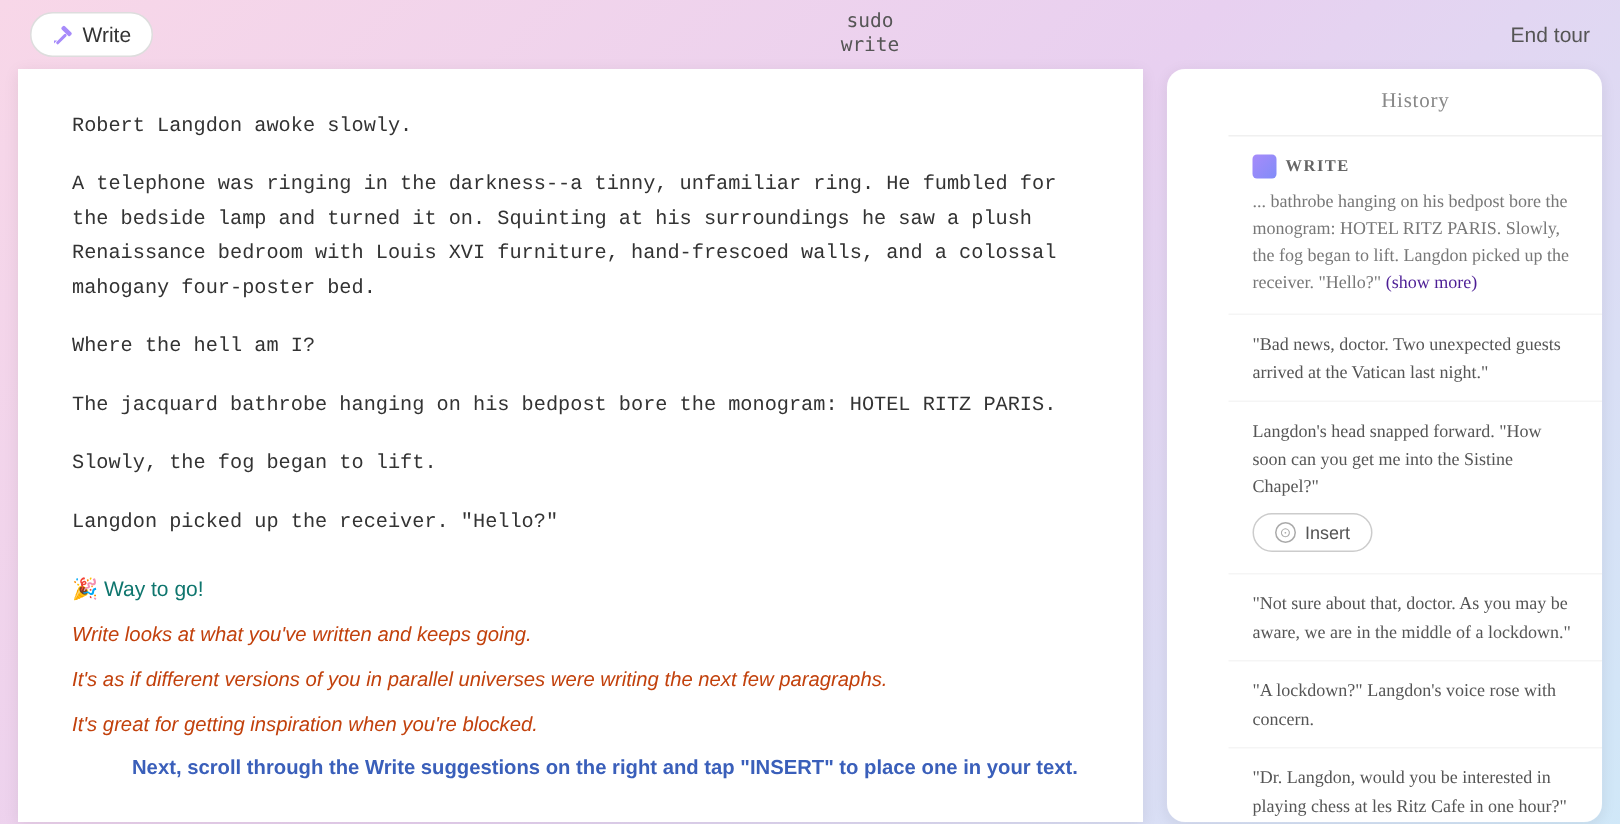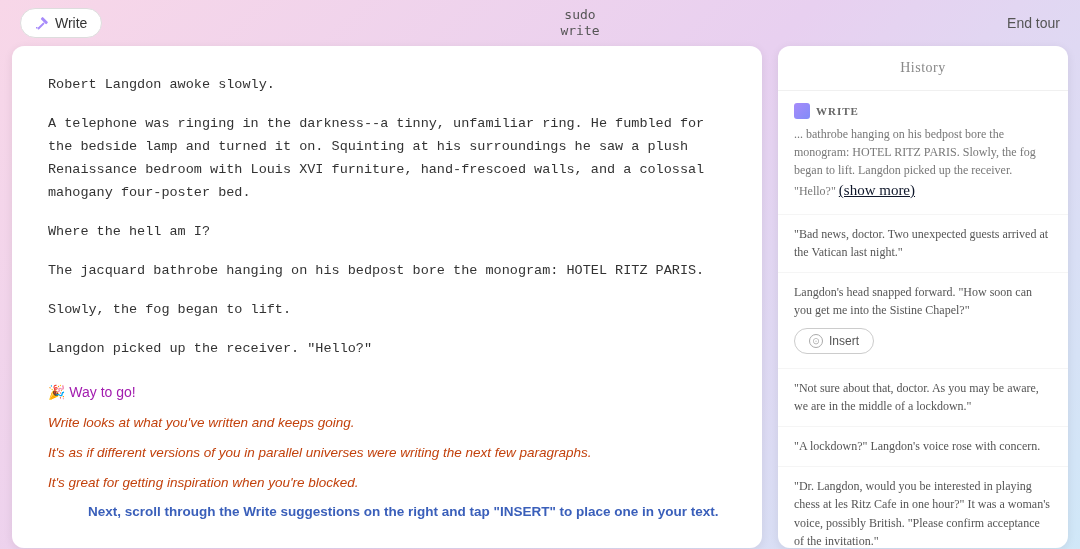--- a/index.html
+++ b/index.html
@@ -59,21 +59,21 @@
     .main-layout {
       display: flex;
       height: 510px;
       gap: 0;
     }
 
     
     .editor-panel {
       flex: 1;
       background: white;
-      border-radius: 12px;
+      border-radius: 0;
       margin: 0 8px 8px 12px;
       padding: 28px 36px;
       overflow-y: auto;
       box-shadow: 0 2px 10px rgba(0,0,0,0.08);
     }
 
     .editor-content p {
       font-size: 14px;
       line-height: 1.7;
       color: #333;
@@ -86,21 +86,21 @@
       line-height: 1.7;
       color: #333;
     }
 
     .tutorial-section {
       margin-top: 24px;
     }
 
     .tutorial-title {
       font-size: 14px;
-      color: #a21caf;
+      color: #0f766e;
       font-family: Arial, sans-serif;
       margin-bottom: 12px;
       font-weight: normal;
     }
 
     .tutorial-text {
       font-size: 13.5px;
       color: #c2410c;
       font-family: Arial, sans-serif;
       line-height: 1.6;
@@ -119,20 +119,21 @@
     }
 
     
     .history-panel {
       width: 290px;
       background: white;
       border-radius: 12px;
       margin: 0 12px 8px 8px;
       overflow-y: auto;
       box-shadow: 0 2px 10px rgba(0,0,0,0.08);
+      padding-left: 41px;
     }
 
     .history-header {
       text-align: center;
       padding: 14px;
       font-size: 14px;
       color: #888;
       border-bottom: 1px solid #f0f0f0;
       letter-spacing: 0.5px;
     }
@@ -163,24 +164,23 @@
       letter-spacing: 1px;
     }
 
     .history-write-text {
       font-size: 12px;
       color: #777;
       line-height: 1.5;
     }
 
     .show-more {
-      color: #0f172a;
-      text-decoration: underline;
+      color: #4c1d95;
       cursor: pointer;
-      font-size: 15px;
+      font-size: 12px;
     }
 
     .history-quote-block {
       padding: 10px 16px;
       border-bottom: 1px solid #f5f5f5;
     }
 
     .history-quote {
       font-size: 12px;
       color: #555;

